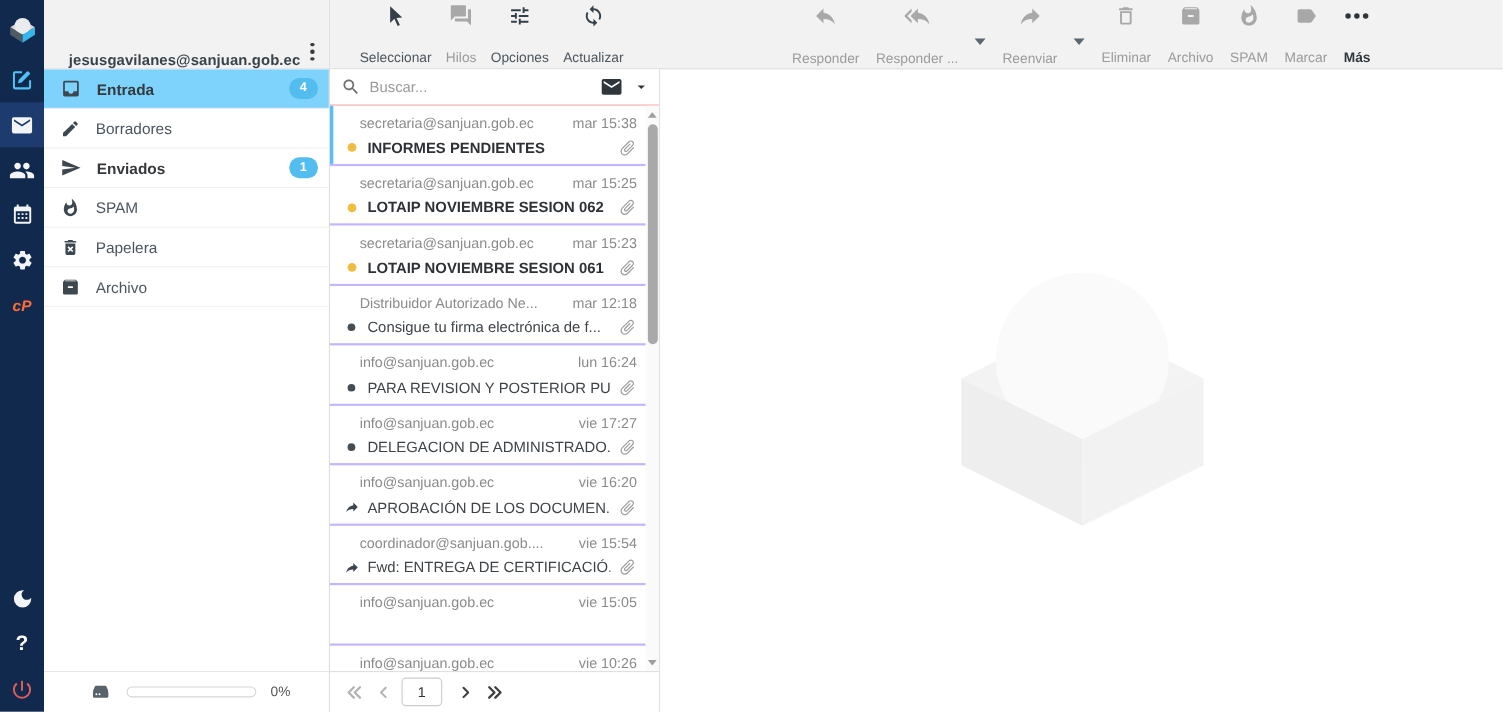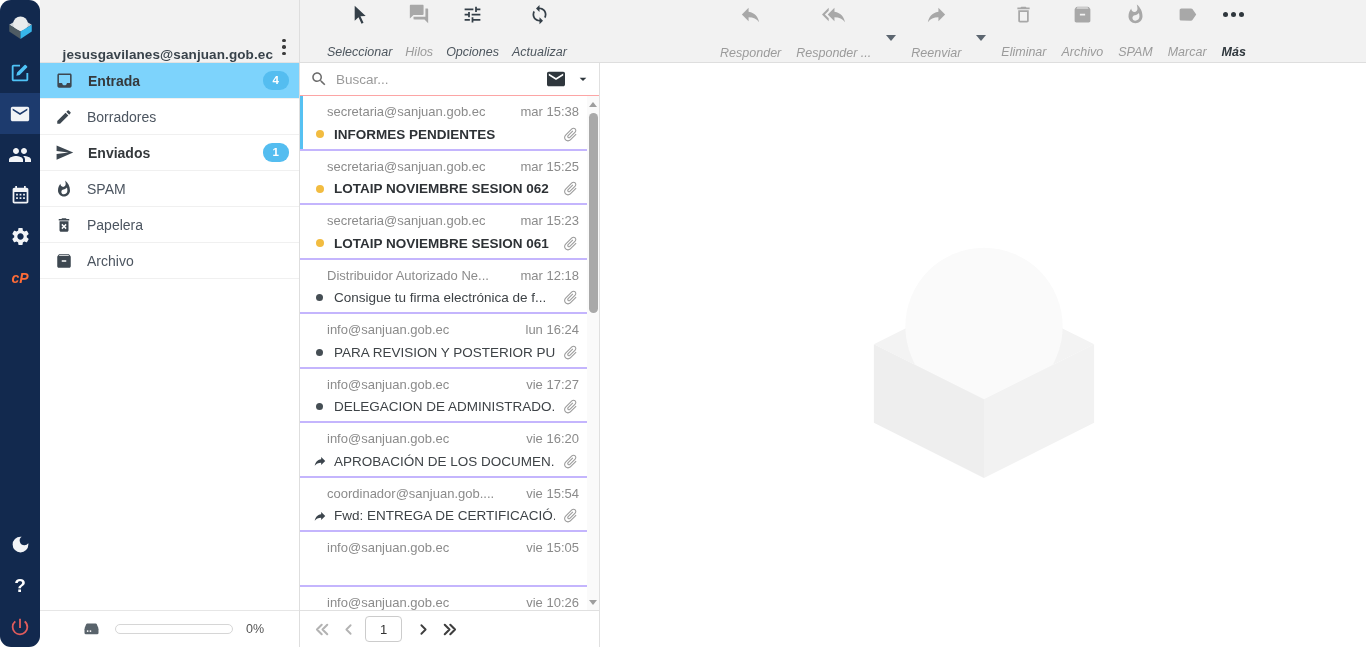--- a/index.html
+++ b/index.html
@@ -2,21 +2,21 @@
 <html><head>
 <meta charset="utf-8">
 <style>
   * { margin:0; padding:0; box-sizing:border-box; }
   html,body { width:1366px; height:647px; overflow:hidden; background:#fff;
     font-family:"Liberation Sans", sans-serif; }
   svg { display:block; }
 
   
   .rail { position:absolute; left:0; top:0; width:40px; height:647px;
-    background:#12294e; display:flex; flex-direction:column; align-items:center; z-index:5;border-radius:11px; }
+    background:#12294e; display:flex; flex-direction:column; align-items:center; z-index:5; }
   .rail-logo { width:40px; height:52px; display:flex; align-items:center; justify-content:center; }
   .rail-btn { width:40px; height:41px; display:flex; align-items:center; justify-content:center; cursor:pointer; }
   .rail-btn.active { background:#1d3b6e; }
   .rail-spacer { flex:1; }
   .ic-white { fill:#f2f4f7; }
   .ic-blue  { fill:#4fc3f7; }
   .cp-logo { color:#ff6c37; font-weight:bold; font-style:italic; font-size:14px; }
   .help-q { color:#fff; font-weight:bold; font-size:19px; }
 
   
@@ -40,21 +40,21 @@
   .quota { height:37px; flex:none; border-top:1px solid #e6e6e6; display:flex; align-items:center;
     gap:13px; padding-left:41px; }
   .quota-bar { width:118px; height:10px; border:1px solid #d6d6d6; border-radius:5px; background:#fff; }
   .quota-label { font-size:12.5px; color:#555; }
 
   
   .topbar { position:absolute; left:300px; top:0; width:1066px; height:63px; background:#f2f2f2;
     border-bottom:1px solid #dedede; display:flex; }
   .tb-left { width:300px; flex:none; display:flex; align-items:center; gap:13px; padding-left:27px; }
   .tb-right { flex:1; display:flex; align-items:center; justify-content:center; gap:15px; }
-  .tbtn { display:flex; flex-direction:column; align-items:center; gap:20px; cursor:pointer;font-style:italic; }
+  .tbtn { display:flex; flex-direction:column; align-items:center; gap:20px; cursor:pointer; }
   .tbtn .t-label { font-size:12.5px; }
   .tbtn.dark  .t-label { color:#4d565e; }
   .tbtn.gray  .t-label { color:#9b9b9b; }
   .tbtn.darker .t-label { color:#30383e; font-weight:bold; }
   .t-ic-dark { fill:#343f48; }
   .t-ic-gray { fill:#a8a8a8; }
   .caret { width:0; height:0; border-left:5px solid transparent; border-right:5px solid transparent;
     border-top:6px solid #5c6670; margin-top:14px; cursor:pointer; }
   .more-dots { display:flex; gap:3px; height:22px; align-items:center; }
   .more-dots i { width:5px; height:5px; border-radius:50%; background:#2f373d; }

